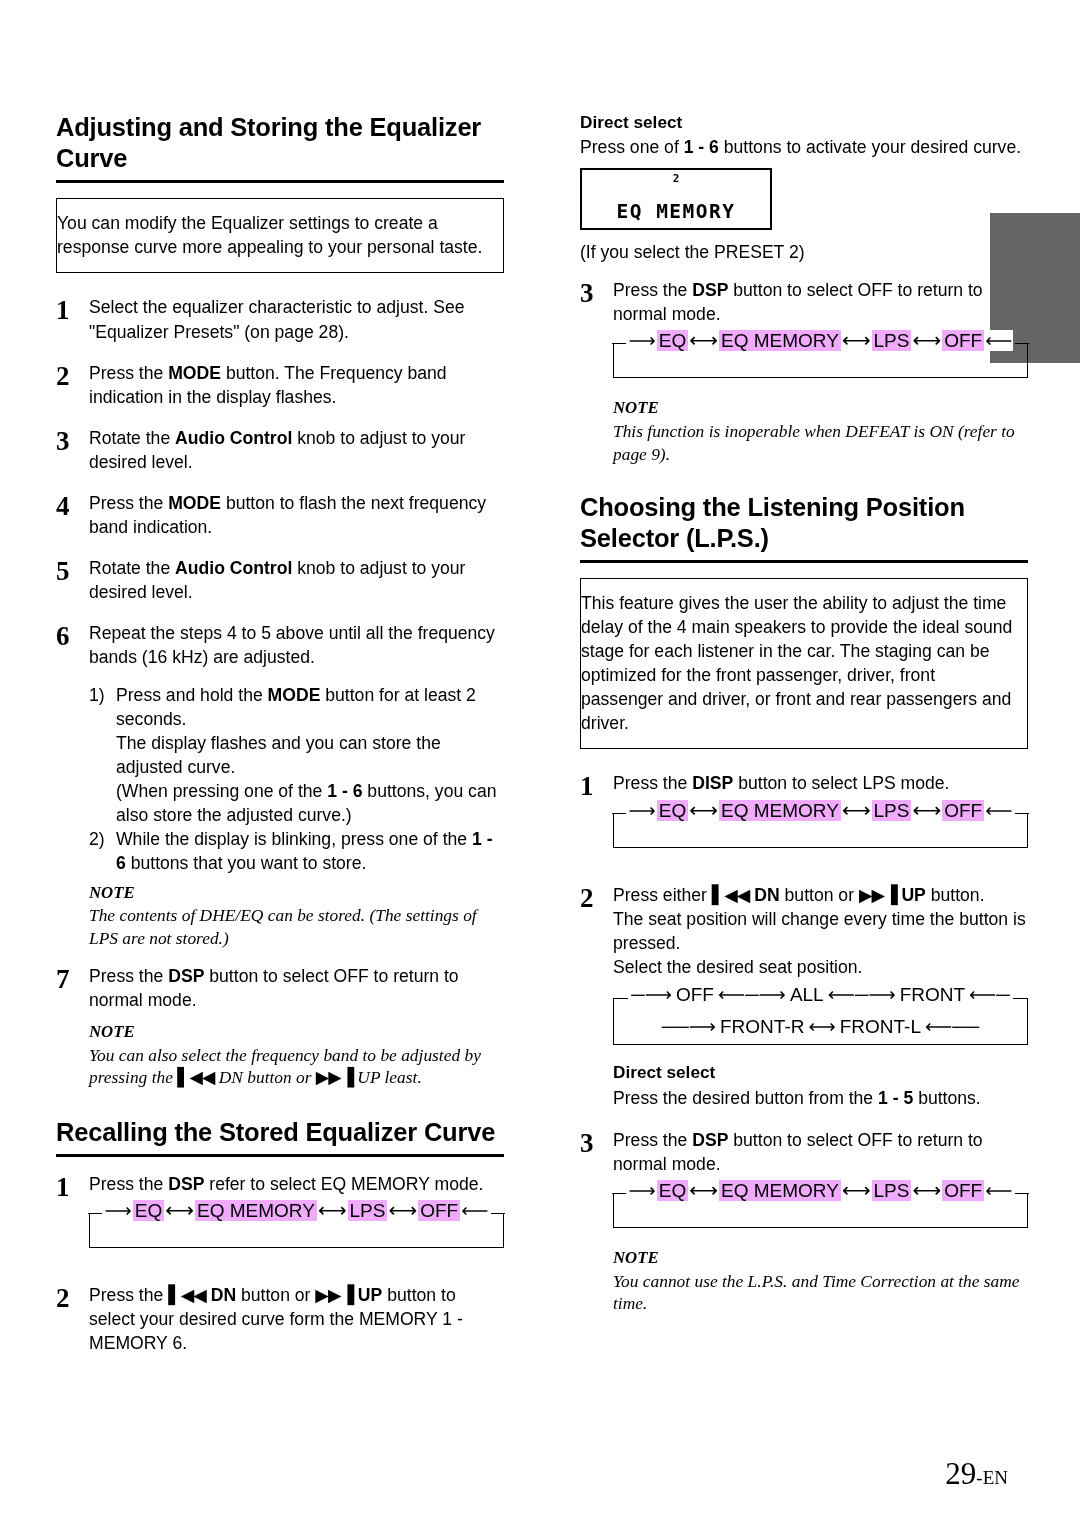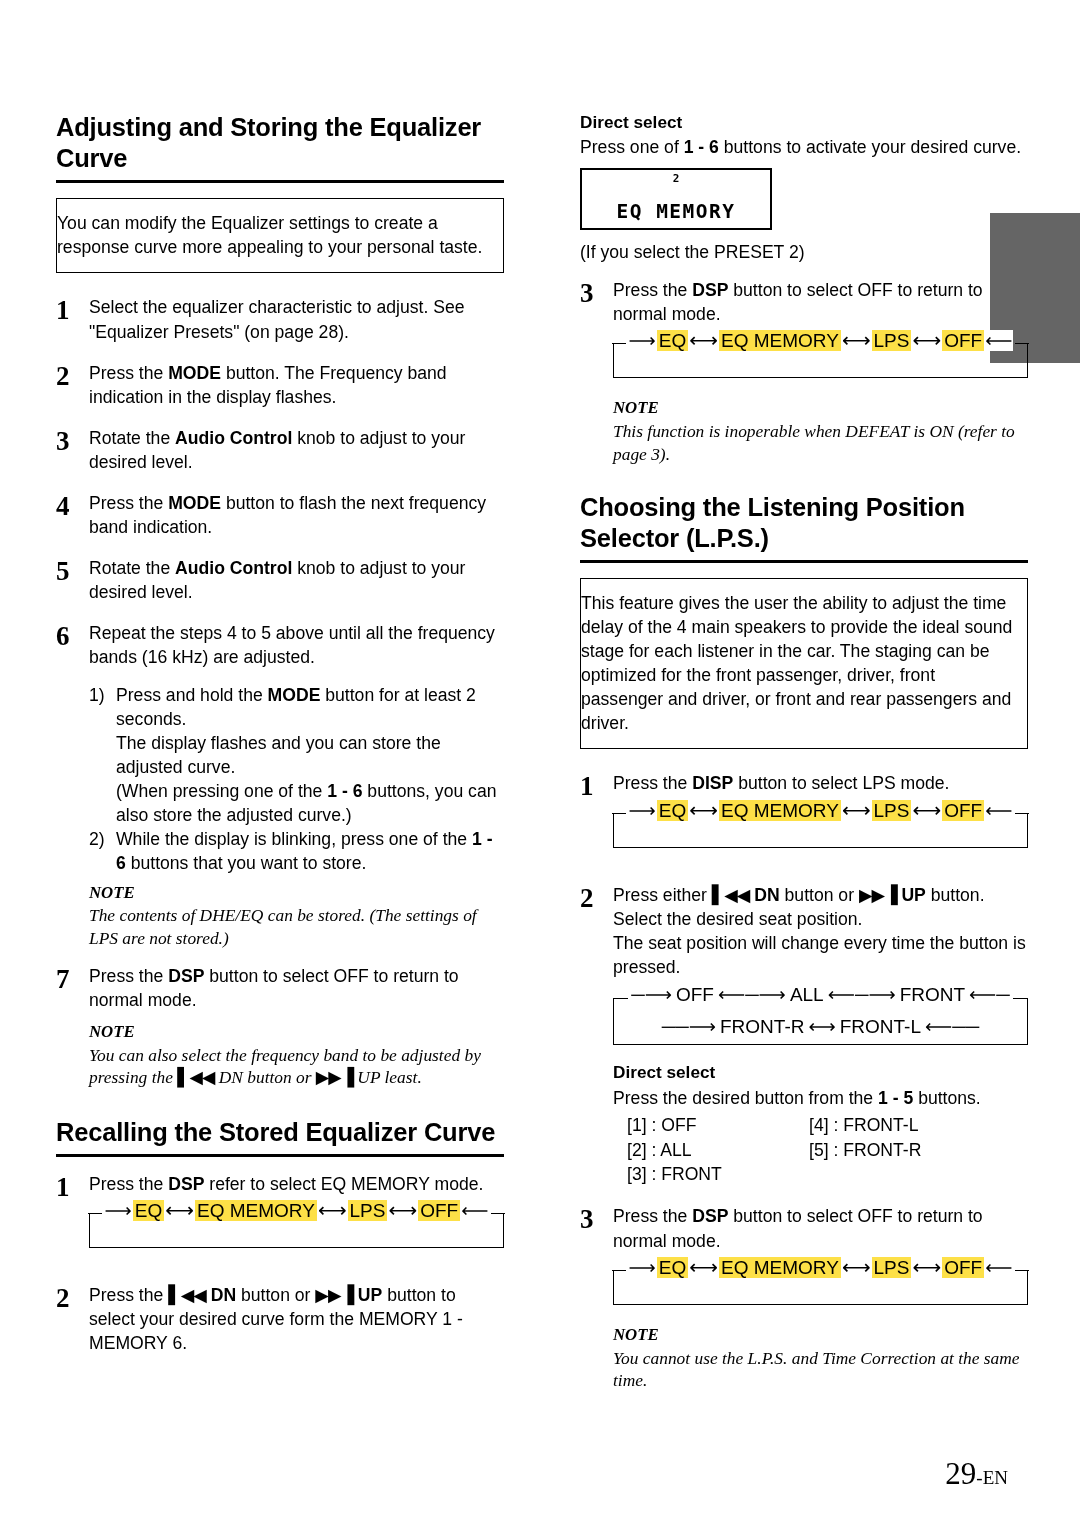--- a/index.html
+++ b/index.html
@@ -96,21 +96,21 @@
   }
   .flow .frame:before { left:-1.6px; }
   .flow .frame:after  { right:-1.6px; }
   .flow .row {
     position:absolute; left:0; right:0; top:0;
     text-align:center;
     font-size:19px; line-height:1;
     white-space:nowrap;
     background:transparent;
   }
-  .flow .row span.lbl { background:#fde047; padding:0 2px; }
+  .flow .row span.lbl { background:#f0abfc; padding:0 2px; }
   .flow .row span.arr { background:#fff; padding:0 1px; font-size:20px; }
   .flow .row .lead { background:#fff; padding:0 1px; }
 
   
   .flow2 { position:relative; margin:6px 0 14px 0; height:62px;text-decoration:underline; }
   .flow2 .frame {
     position:absolute; left:0; right:0; top:13px; bottom:2px;
     border:1.6px solid #000;
   }
   .flow2 .frame .gap-top-l, .flow2 .frame .gap-top-r {
@@ -276,21 +276,21 @@
       <div class="step-num">3</div>
       <div class="step-body">
         <span>Press the </span><b>DSP</b><span> button to select OFF to return to normal mode.</span>
         <div class="flow">
           <div class="frame"></div>
           <div class="row">
             <span class="lead">⟶</span><span class="lbl">EQ</span><span class="arr">⟷</span><span class="lbl">EQ MEMORY</span><span class="arr">⟷</span><span class="lbl">LPS</span><span class="arr">⟷</span><span class="lbl">OFF</span><span class="lead">⟵</span>
           </div>
         </div>
         <div class="note-label">NOTE</div>
-        <div class="note-text">This function is inoperable when DEFEAT is ON (refer to page 3).</div>
+        <div class="note-text">This function is inoperable when DEFEAT is ON (refer to page 9).</div>
       </div>
     </div>
 
     <h1 class="section-title" style="margin-top:22px;">Choosing the Listening Position Selector (L.P.S.)</h1>
     <div class="title-rule"></div>
 
     <div class="intro-box">This feature gives the user the ability to adjust the time delay of the 4 main speakers to provide the ideal sound stage for each listener in the car. The staging can be optimized for the front passenger, driver, front passenger and driver, or front and rear passengers and driver.</div>
 
     <div class="step">
       <div class="step-num">1</div>
@@ -302,52 +302,38 @@
             <span class="lead">⟶</span><span class="lbl">EQ</span><span class="arr">⟷</span><span class="lbl">EQ MEMORY</span><span class="arr">⟷</span><span class="lbl">LPS</span><span class="arr">⟷</span><span class="lbl">OFF</span><span class="lead">⟵</span>
           </div>
         </div>
       </div>
     </div>
 
     <div class="step">
       <div class="step-num">2</div>
       <div class="step-body">
         <span>Press either </span><span class="ff">▌◀◀</span> <b>DN</b><span> button or </span><span class="ff">▶▶▐</span> <b>UP</b><span> button.</span>
+        <div>The seat position will change every time the button is pressed.</div>
         <div>Select the desired seat position.</div>
-        <div>The seat position will change every time the button is pressed.</div>
 
         <div class="flow2">
           <div class="frame">
             <div class="gap-top-l" style="left:14px; right:14px;"></div>
           </div>
           <div class="rowA">
             <span>─⟶</span><span>OFF</span><span>⟵─⟶</span><span>ALL</span><span>⟵─⟶</span><span>FRONT</span><span>⟵─</span>
           </div>
           <div class="rowB">
             <span>──⟶</span><span>FRONT-R</span><span>⟷</span><span>FRONT-L</span><span>⟵──</span>
           </div>
         </div>
 
         <div class="sub-head">Direct select</div>
         <div><span>Press the desired button from the </span><b>1 - 5</b><span> buttons.</span></div>
 
-        <div class="ds-table">
-          <div class="ds-row">
-            <div class="ds-col">[1] : OFF</div>
-            <div class="ds-col">[4] : FRONT-L</div>
-          </div>
-          <div class="ds-row">
-            <div class="ds-col">[2] : ALL</div>
-            <div class="ds-col">[5] : FRONT-R</div>
-          </div>
-          <div class="ds-row">
-            <div class="ds-col">[3] : FRONT</div>
-            <div class="ds-col"></div>
-          </div>
-        </div>
       </div>
     </div>
 
     <div class="step" style="margin-top:12px;">
       <div class="step-num">3</div>
       <div class="step-body">
         <span>Press the </span><b>DSP</b><span> button to select OFF to return to normal mode.</span>
         <div class="flow">
           <div class="frame"></div>
           <div class="row">

